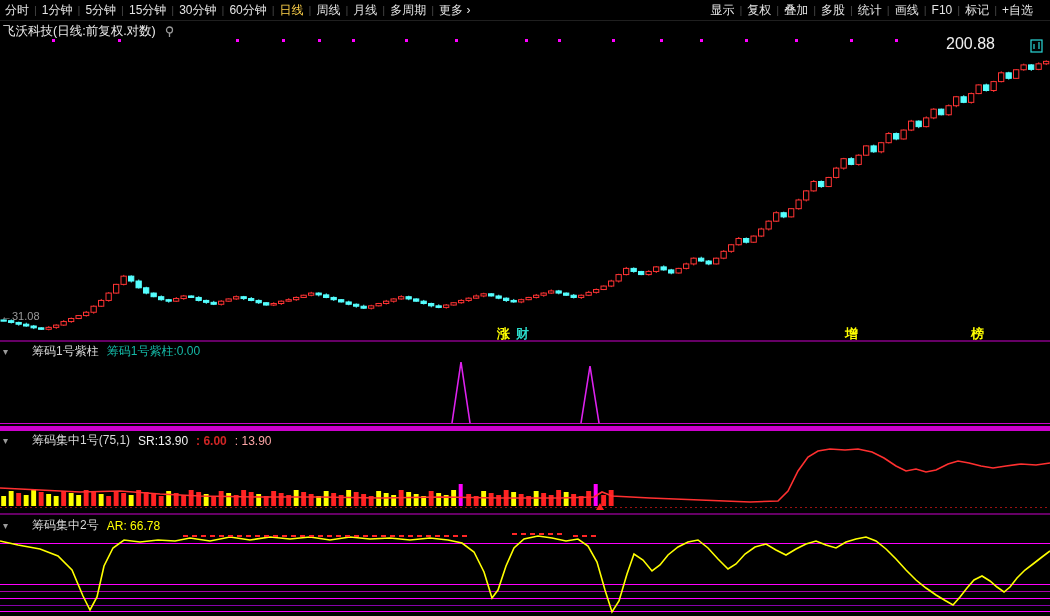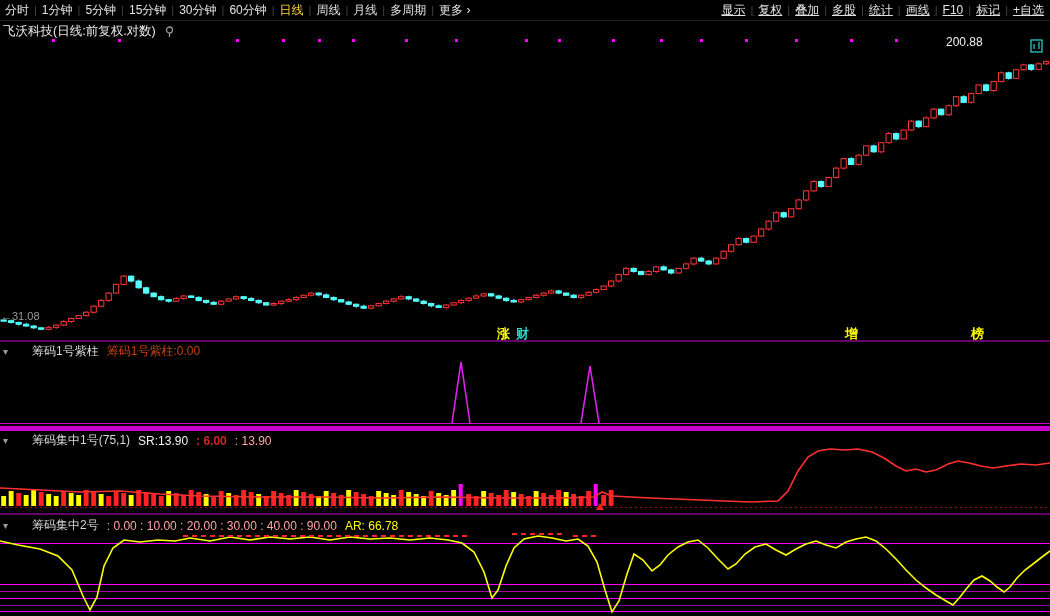--- a/index.html
+++ b/index.html
@@ -3,36 +3,36 @@
 <meta charset="utf-8">
 <style>
   html,body{margin:0;padding:0;}
   body{width:1050px;height:616px;background:#000;position:relative;overflow:hidden;
        font-family:"Liberation Sans","DejaVu Sans",sans-serif;color:#ddd;}
   .abs{position:absolute;}
   
   .menubar{position:absolute;top:0;left:0;width:1050px;height:20px;display:flex;align-items:center;
            background:#000;border-bottom:1px solid #1f1f1f;font-size:12px;white-space:nowrap;text-align:right;}
   .mgroup{display:flex;align-items:center;}
-  .mright{margin-left:auto;padding-right:1px;text-decoration:underline;}
+  .mright{margin-left:auto;padding-right:12px;}
   .mitem{padding:0 5px;color:#e4e4e4;cursor:default;}
   .mitem.active{color:#ffd24a;}
   .msep{color:#454545;font-size:11px;}
   
   .title{top:23px;left:3px;font-size:12.5px;color:#ececec;display:flex;align-items:center;gap:8px;}
-  .last-price{top:35px;left:946px;font-size:12px;color:#f0f0f0;}
+  .last-price{top:35px;left:946px;font-size:16px;color:#f0f0f0;}
   .left-price{top:310px;left:1px;font-size:11px;color:#9a9a9a;}
   .mini-icon{top:39px;left:1030px;}
   
   .tick{position:absolute;top:325px;font-size:13px;font-weight:bold;}
   
   .phdr{position:absolute;left:3px;font-size:12px;display:flex;align-items:center;gap:8px;white-space:nowrap;}
   .tgl{color:#9a9a9a;font-size:10px;cursor:pointer;}
   .pname{color:#d8d8d8;margin-left:16px;}
-  .magenta{color:#c2410c;}
+  .magenta{color:#14b8a6;}
   .redv{color:#fca5a5;}
   .dimredv{color:#cf2525;font-weight:bold;}
   .white{color:#f2f2f2;}
   .yellowv{color:#ffff00;}
   svg#gfx{position:absolute;top:0;left:0;}
 </style>
 </head>
 <body>
 
 <div class="menubar">
@@ -528,15 +528,14 @@
   <span class="tgl">▾</span>
   <span class="pname">筹码集中1号(75,1)</span>
   <span class="white">SR:13.90</span>
   <span class="dimredv">: 6.00</span>
   <span class="redv">: 13.90</span>
 </div>
 
 <div class="phdr" style="top:517px">
   <span class="tgl">▾</span>
   <span class="pname">筹码集中2号</span>
-  <span class="redv">: 0.00 : 10.00 : 20.00 : 30.00 : 40.00 : 90.00</span>
   <span class="yellowv">AR: 66.78</span>
 </div>
 
 </body></html>

